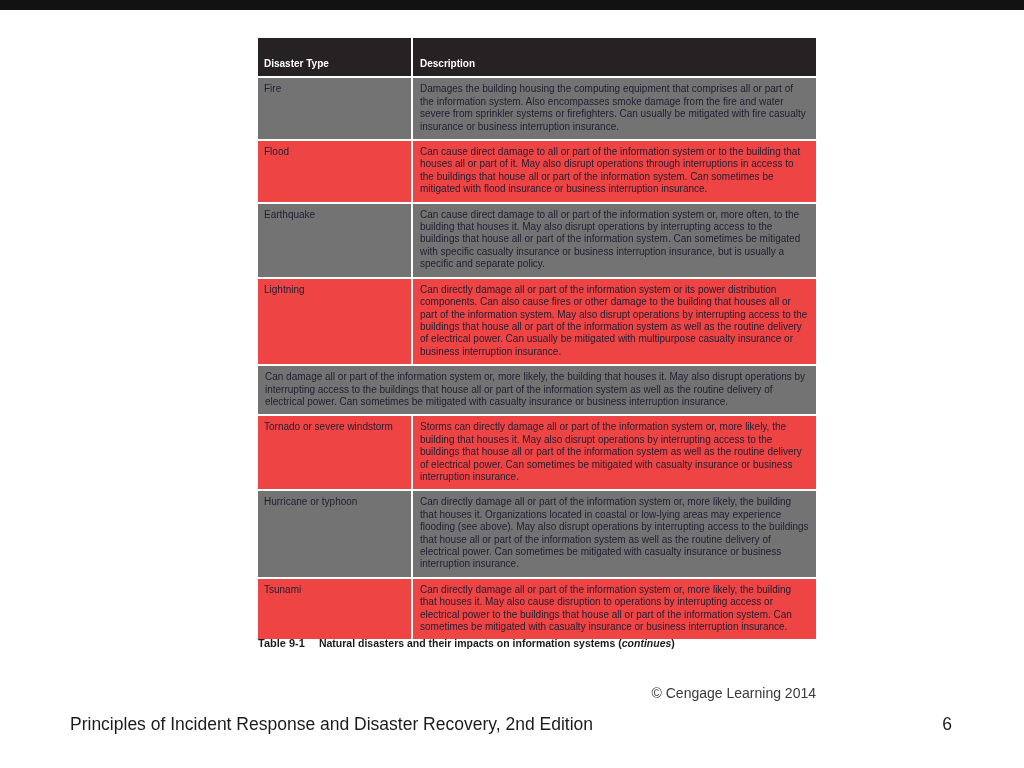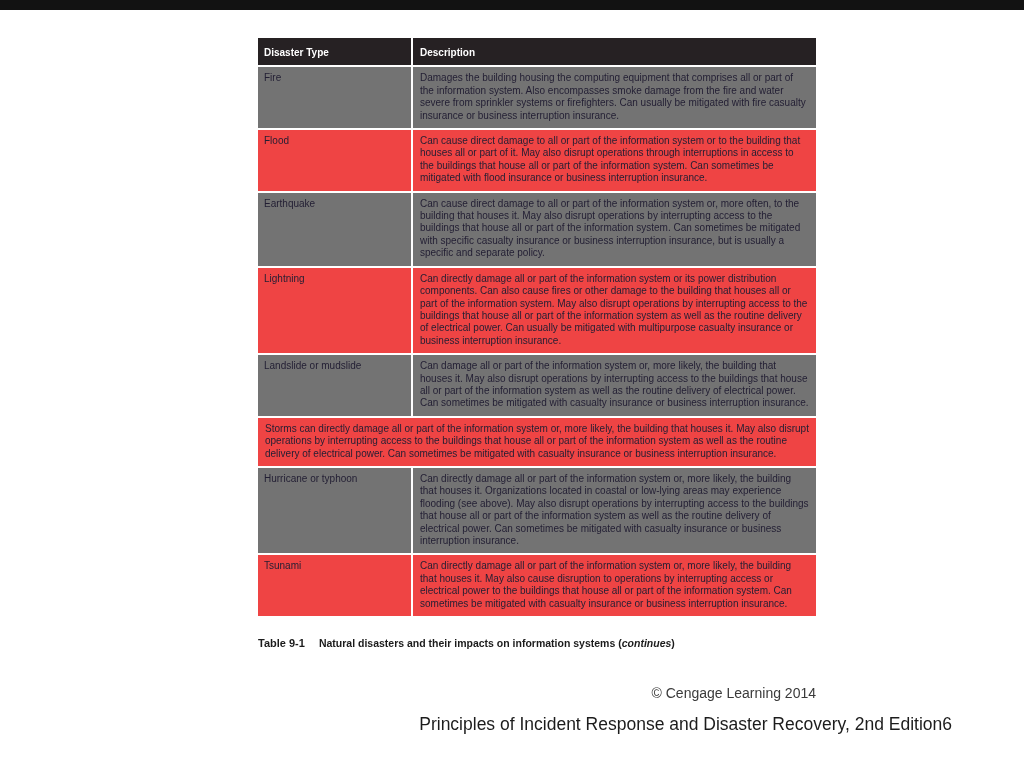--- a/index.html
+++ b/index.html
@@ -40,21 +40,21 @@
     padding: 5px 6px 4px 6px;
   }
   .cell.desc {
     flex: 1;
     padding: 5px 7px 6px 7px;
   }
   .t-header .cell {
     background: #262123;
     color: #ffffff;
     font-weight: bold;
-    padding-top: 9px;
+    padding-top: 20px;
     padding-bottom: 6px;
   }
   .shade-dark .cell { background: #737373; }
   .shade-light .cell { background: #ef4444; }
   .copyright {
     position: absolute;
     top: 685px;
     left: 258px;
     width: 558px;
     text-align: right;
@@ -74,21 +74,21 @@
     font-size: 11px;
     margin-right: 14px;
   }
   .caption .cap-italic { font-style: italic; }
   .footer {
     position: absolute;
     top: 714px;
     left: 70px;
     right: 72px;
     display: flex;
-    justify-content: flex-end;
+    justify-content: space-between;
     align-items: baseline;
     font-size: 17.5px;
     color: #1c1c1c;
   }
 </style>
 </head>
 <body>
 
 <div class="top-bar"></div>
 
@@ -112,25 +112,25 @@
     <div class="cell type">Earthquake</div>
     <div class="cell desc">Can cause direct damage to all or part of the information system or, more often, to the building that houses it. May also disrupt operations by interrupting access to the buildings that house all or part of the information system. Can sometimes be mitigated with specific casualty insurance or business interruption insurance, but is usually a specific and separate policy.</div>
   </div>
 
   <div class="t-row shade-light">
     <div class="cell type">Lightning</div>
     <div class="cell desc">Can directly damage all or part of the information system or its power distribution components. Can also cause fires or other damage to the building that houses all or part of the information system. May also disrupt operations by interrupting access to the buildings that house all or part of the information system as well as the routine delivery of electrical power. Can usually be mitigated with multipurpose casualty insurance or business interruption insurance.</div>
   </div>
 
   <div class="t-row shade-dark">
-    <div class="cell type">Landslide or mudslide</div>
     <div class="cell desc">Can damage all or part of the information system or, more likely, the building that houses it. May also disrupt operations by interrupting access to the buildings that house all or part of the information system as well as the routine delivery of electrical power. Can sometimes be mitigated with casualty insurance or business interruption insurance.</div>
   </div>
 
   <div class="t-row shade-light">
+    <div class="cell type">Tornado or severe windstorm</div>
     <div class="cell desc">Storms can directly damage all or part of the information system or, more likely, the building that houses it. May also disrupt operations by interrupting access to the buildings that house all or part of the information system as well as the routine delivery of electrical power. Can sometimes be mitigated with casualty insurance or business interruption insurance.</div>
   </div>
 
   <div class="t-row shade-dark">
     <div class="cell type">Hurricane or typhoon</div>
     <div class="cell desc">Can directly damage all or part of the information system or, more likely, the building that houses it. Organizations located in coastal or low-lying areas may experience flooding (see above). May also disrupt operations by interrupting access to the buildings that house all or part of the information system as well as the routine delivery of electrical power. Can sometimes be mitigated with casualty insurance or business interruption insurance.</div>
   </div>
 
   <div class="t-row shade-light">
     <div class="cell type">Tsunami</div>

